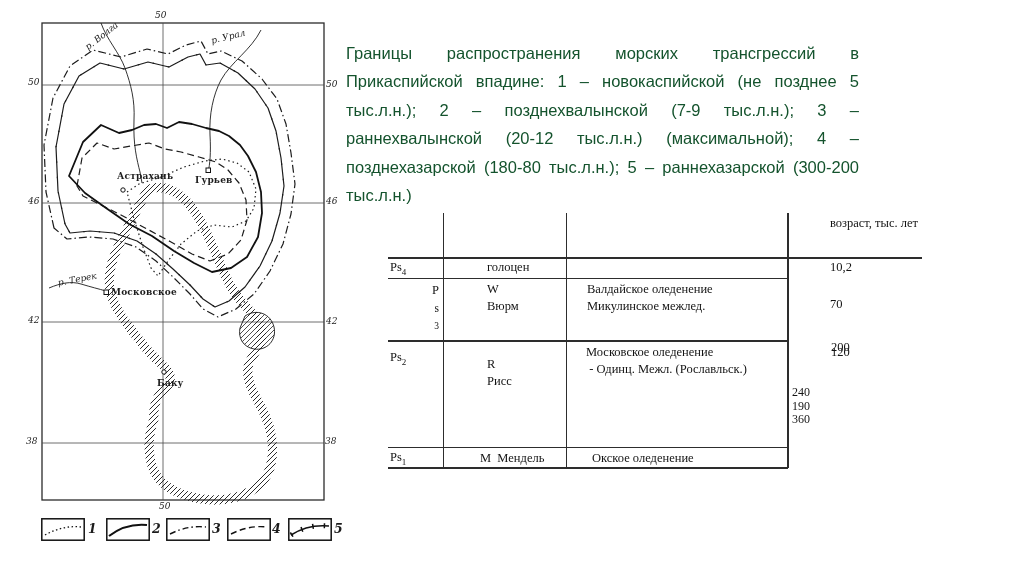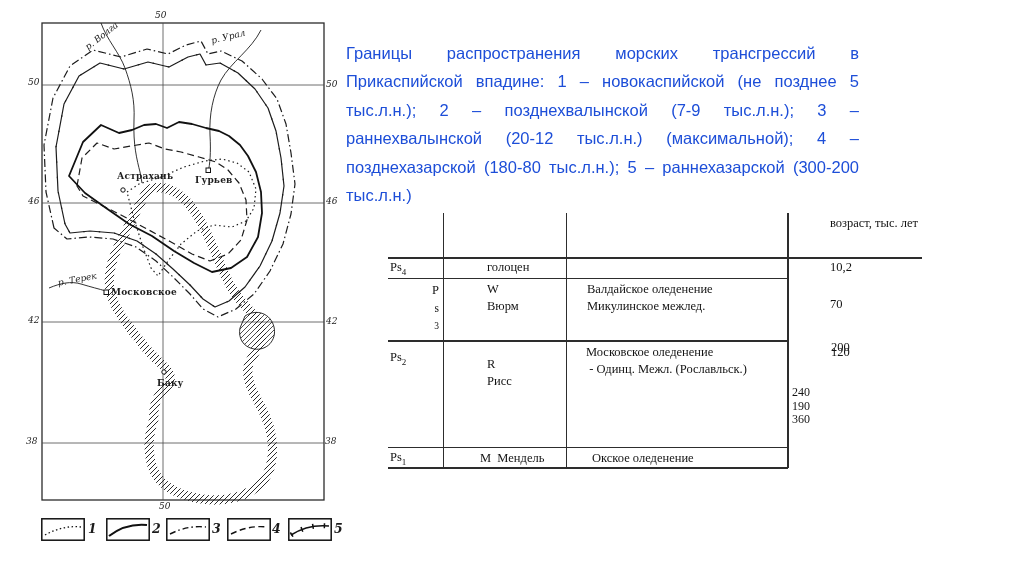--- a/index.html
+++ b/index.html
@@ -13,21 +13,21 @@
   .river{font-style:italic;font-size:9px;transform-origin:left top;}
   .city{font-size:9px;font-weight:bold;letter-spacing:0.2px;}
   
   .legend{position:absolute;left:0;top:514px;width:345px;height:32px;}
   .leg-box{position:absolute;top:4px;width:44px;height:23px;}
   .leg-num{position:absolute;top:7px;font-family:"DejaVu Serif",serif;font-style:italic;
            font-size:12.5px;font-weight:bold;color:#1c1c1c;}
   
   .caption{position:absolute;left:346px;top:39px;width:513px;margin:0;
            font-family:"Liberation Sans",sans-serif;font-size:16.5px;line-height:28.4px;
-           text-align:justify;color:#1d4ed8;}
+           text-align:justify;color:#14532d;}
   
   .tl{position:absolute;background:#2d2d2d;}
   .cell{position:absolute;font-family:"Liberation Serif",serif;font-size:12.5px;
         color:#141414;white-space:nowrap;}
   .cell .ln{display:block;line-height:17.3px;}
   .pre{white-space:pre;}
   sub.idx{font-size:9px;}
   .stack{text-align:right;}
   .stack span{display:block;line-height:18px;}
   .ages-outer span{display:block;line-height:13.5px;font-size:12px;}

